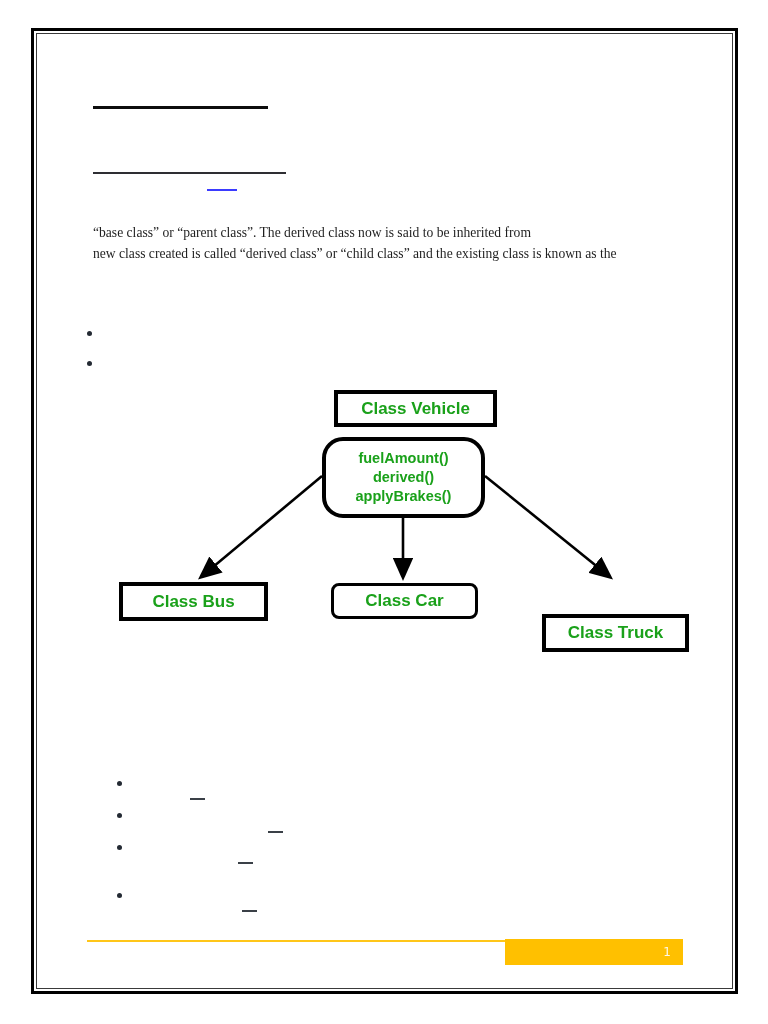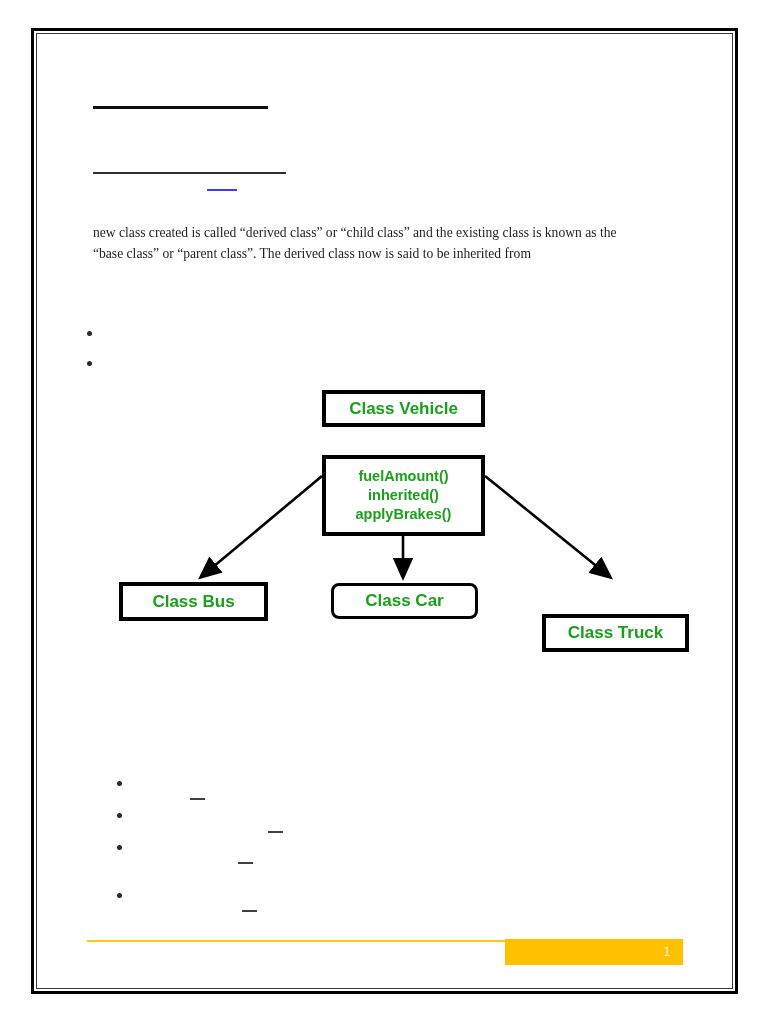--- a/index.html
+++ b/index.html
@@ -91,45 +91,45 @@
 
 <div class="page">
   <div class="inner-border"></div>
 
   <div class="rule rule-thick" style="left:59px;top:75px;width:175px;"></div>
   <div class="rule rule-thin" style="left:59px;top:141px;width:193px;"></div>
 
   <div class="link-rule" style="left:173px;top:158px;width:30px;"></div>
 
   <div class="paragraph">
+    <div>“base class” or “parent class”. The derived class now is said to be inherited from</div>
     <div>new class created is called “derived class” or “child class” and the existing class is known as the</div>
-    <div>“base class” or “parent class”. The derived class now is said to be inherited from</div>
   </div>
 
   <div class="bullet" style="left:53px;top:300px;"></div>
   <div class="bullet" style="left:53px;top:330px;"></div>
 
   <svg class="arrow-layer" viewBox="0 0 701 960" xmlns="http://www.w3.org/2000/svg">
     <defs>
       <marker id="ah" markerWidth="9" markerHeight="8" refX="7.5" refY="4" orient="auto">
         <path d="M0,0 L9,4 L0,8 Z" fill="#000"></path>
       </marker>
     </defs>
     <line x1="288" y1="445" x2="167" y2="546" stroke="#000" stroke-width="2.6" marker-end="url(#ah)"></line>
     <line x1="369" y1="487" x2="369" y2="546" stroke="#000" stroke-width="2.6" marker-end="url(#ah)"></line>
     <line x1="451" y1="445" x2="576" y2="546" stroke="#000" stroke-width="2.6" marker-end="url(#ah)"></line>
   </svg>
 
-  <div class="class-box box-title" style="left:288px;top:359px;width:155px;height:29px;color:#1aa11a;">
+  <div class="class-box box-title" style="left:300px;top:359px;width:155px;height:29px;color:#1aa11a;">
     <span>Class Vehicle</span>
   </div>
 
-  <div class="class-box" style="left:288px;top:424px;width:155px;height:73px;color:#1aa11a;">
+  <div class="class-box" style="left:288px;top:406px;width:155px;height:73px;color:#1aa11a;border-radius:21px;">
     <div class="methods-line">fuelAmount()</div>
-    <div class="methods-line">inherited()</div>
+    <div class="methods-line">derived()</div>
     <div class="methods-line">applyBrakes()</div>
   </div>
 
   <div class="class-box box-title" style="left:85px;top:551px;width:141px;height:31px;color:#1aa11a;align-items:center;">
     <span>Class Bus</span>
   </div>
 
   <div class="class-box box-title" style="left:297px;top:552px;width:141px;height:30px;border-width:3px;color:#1aa11a;border-radius:8px;">
     <span>Class Car</span>
   </div>

